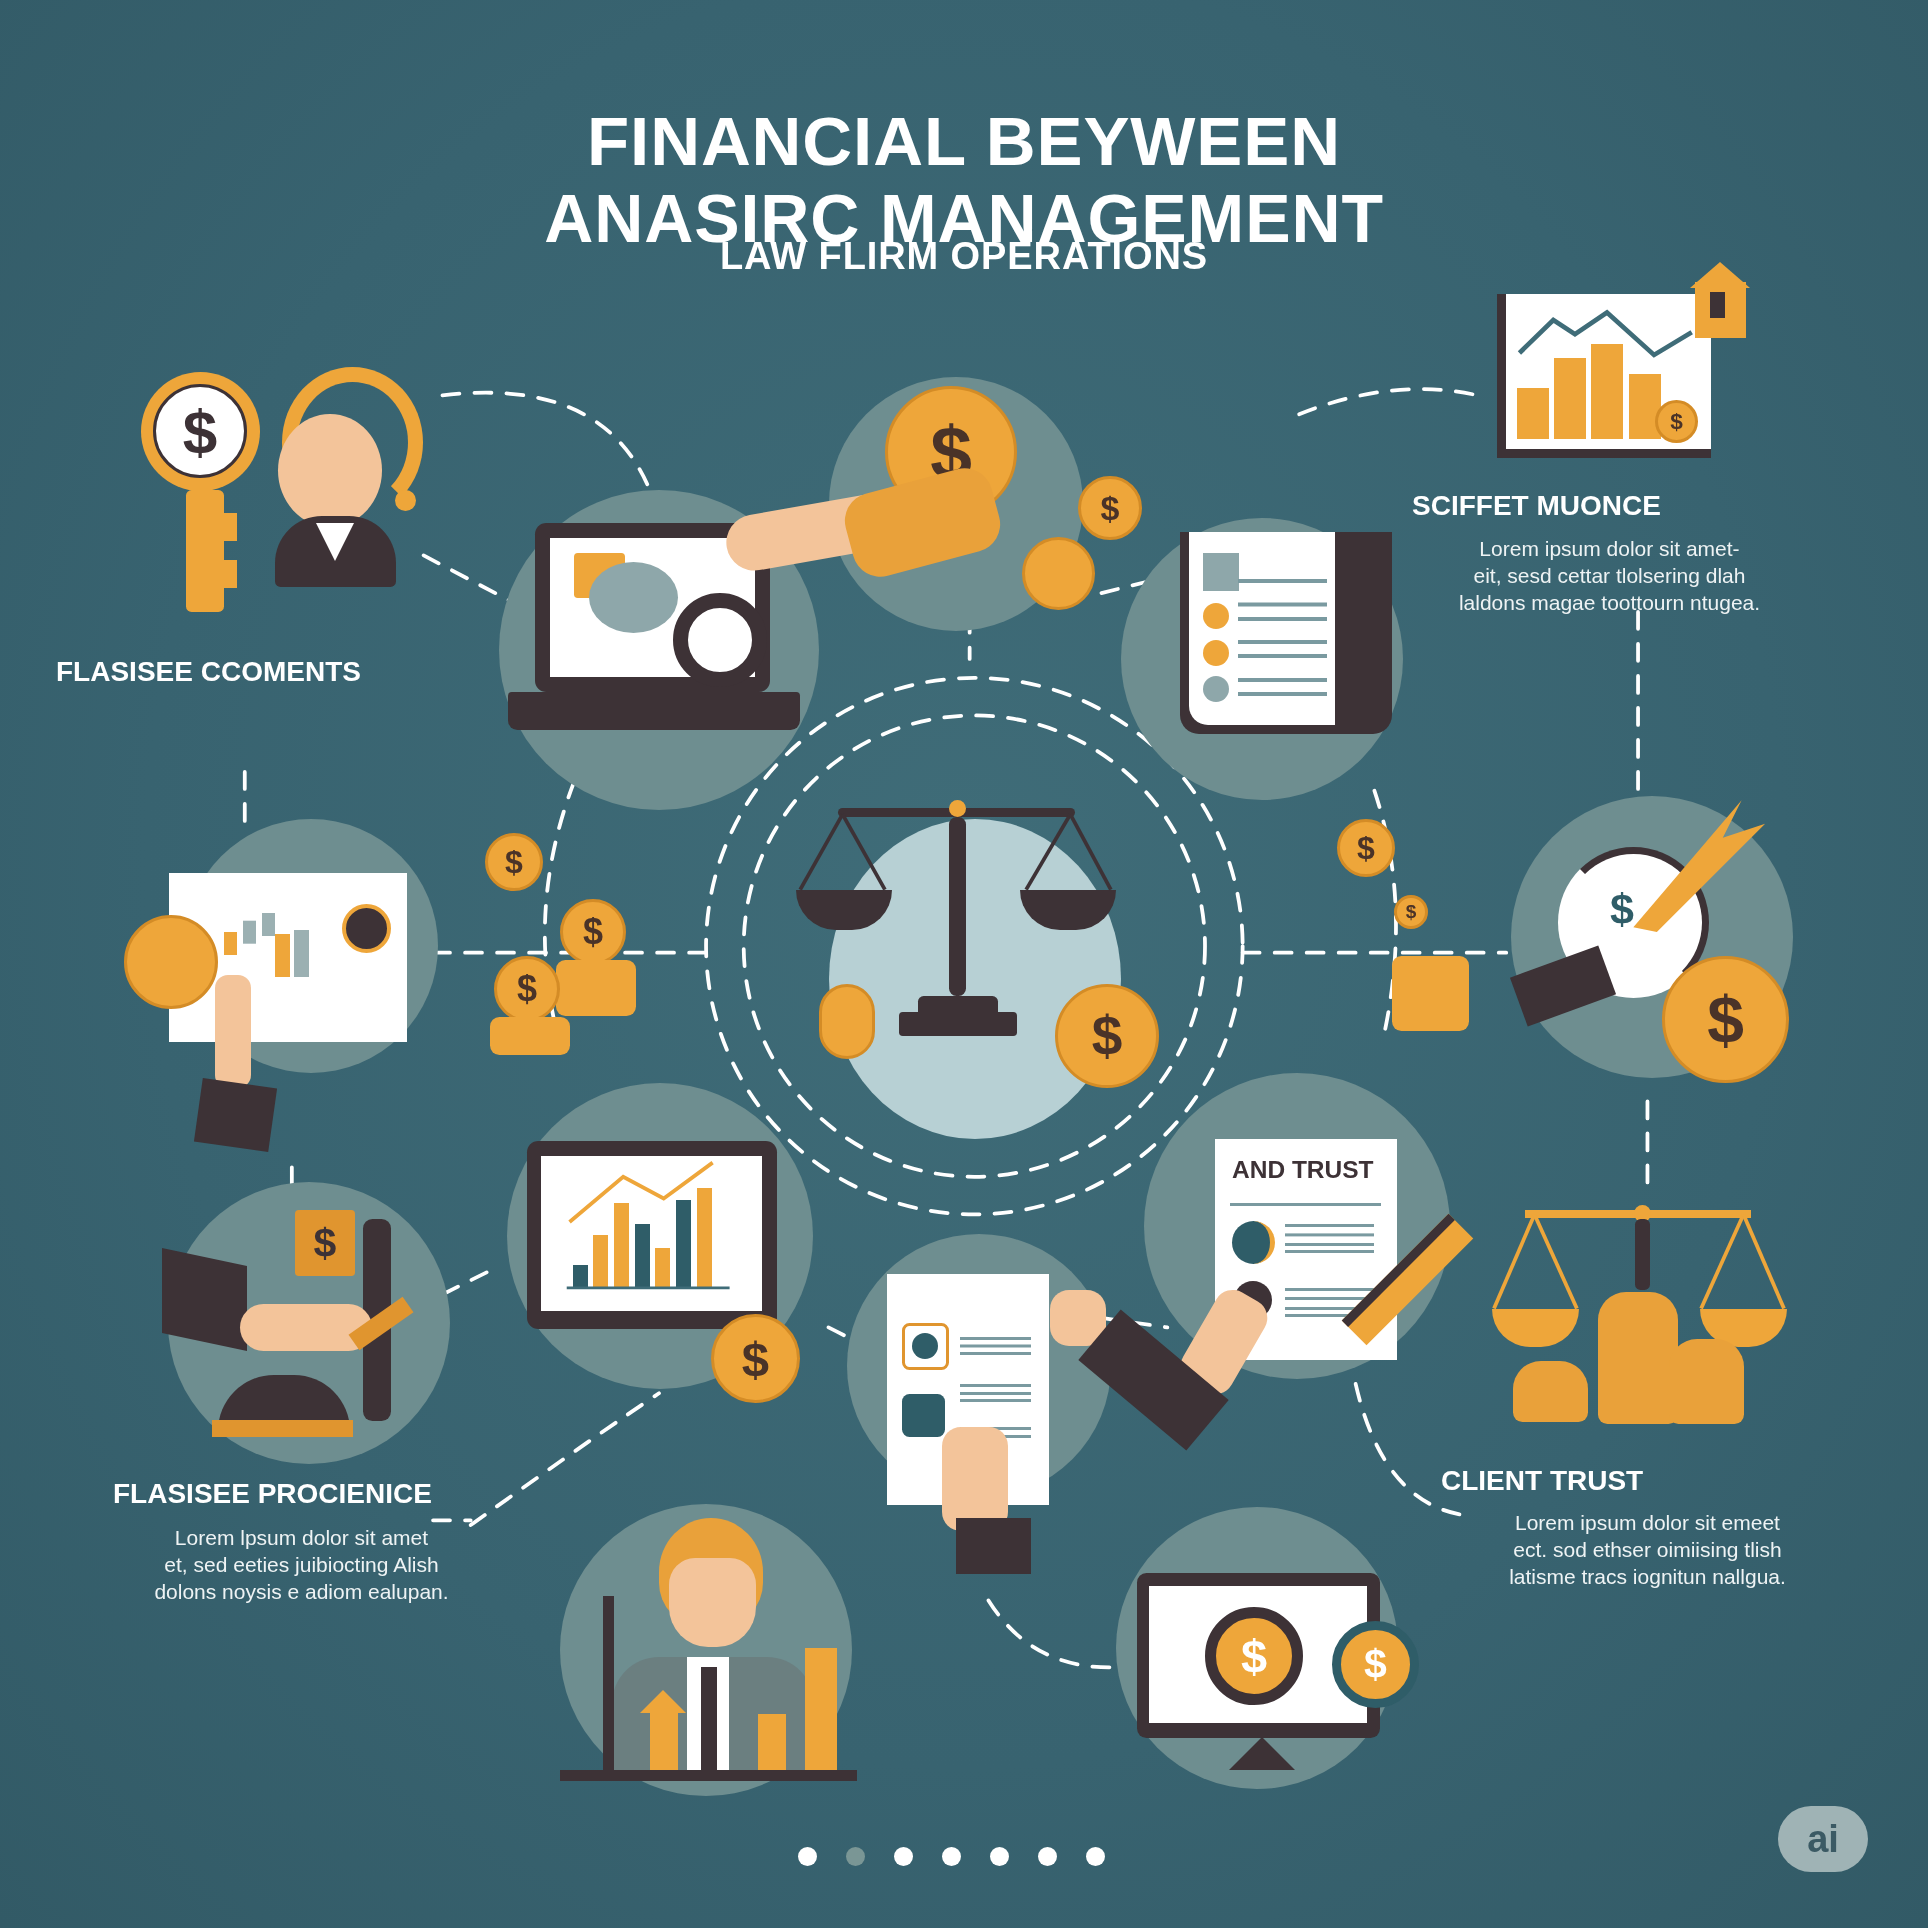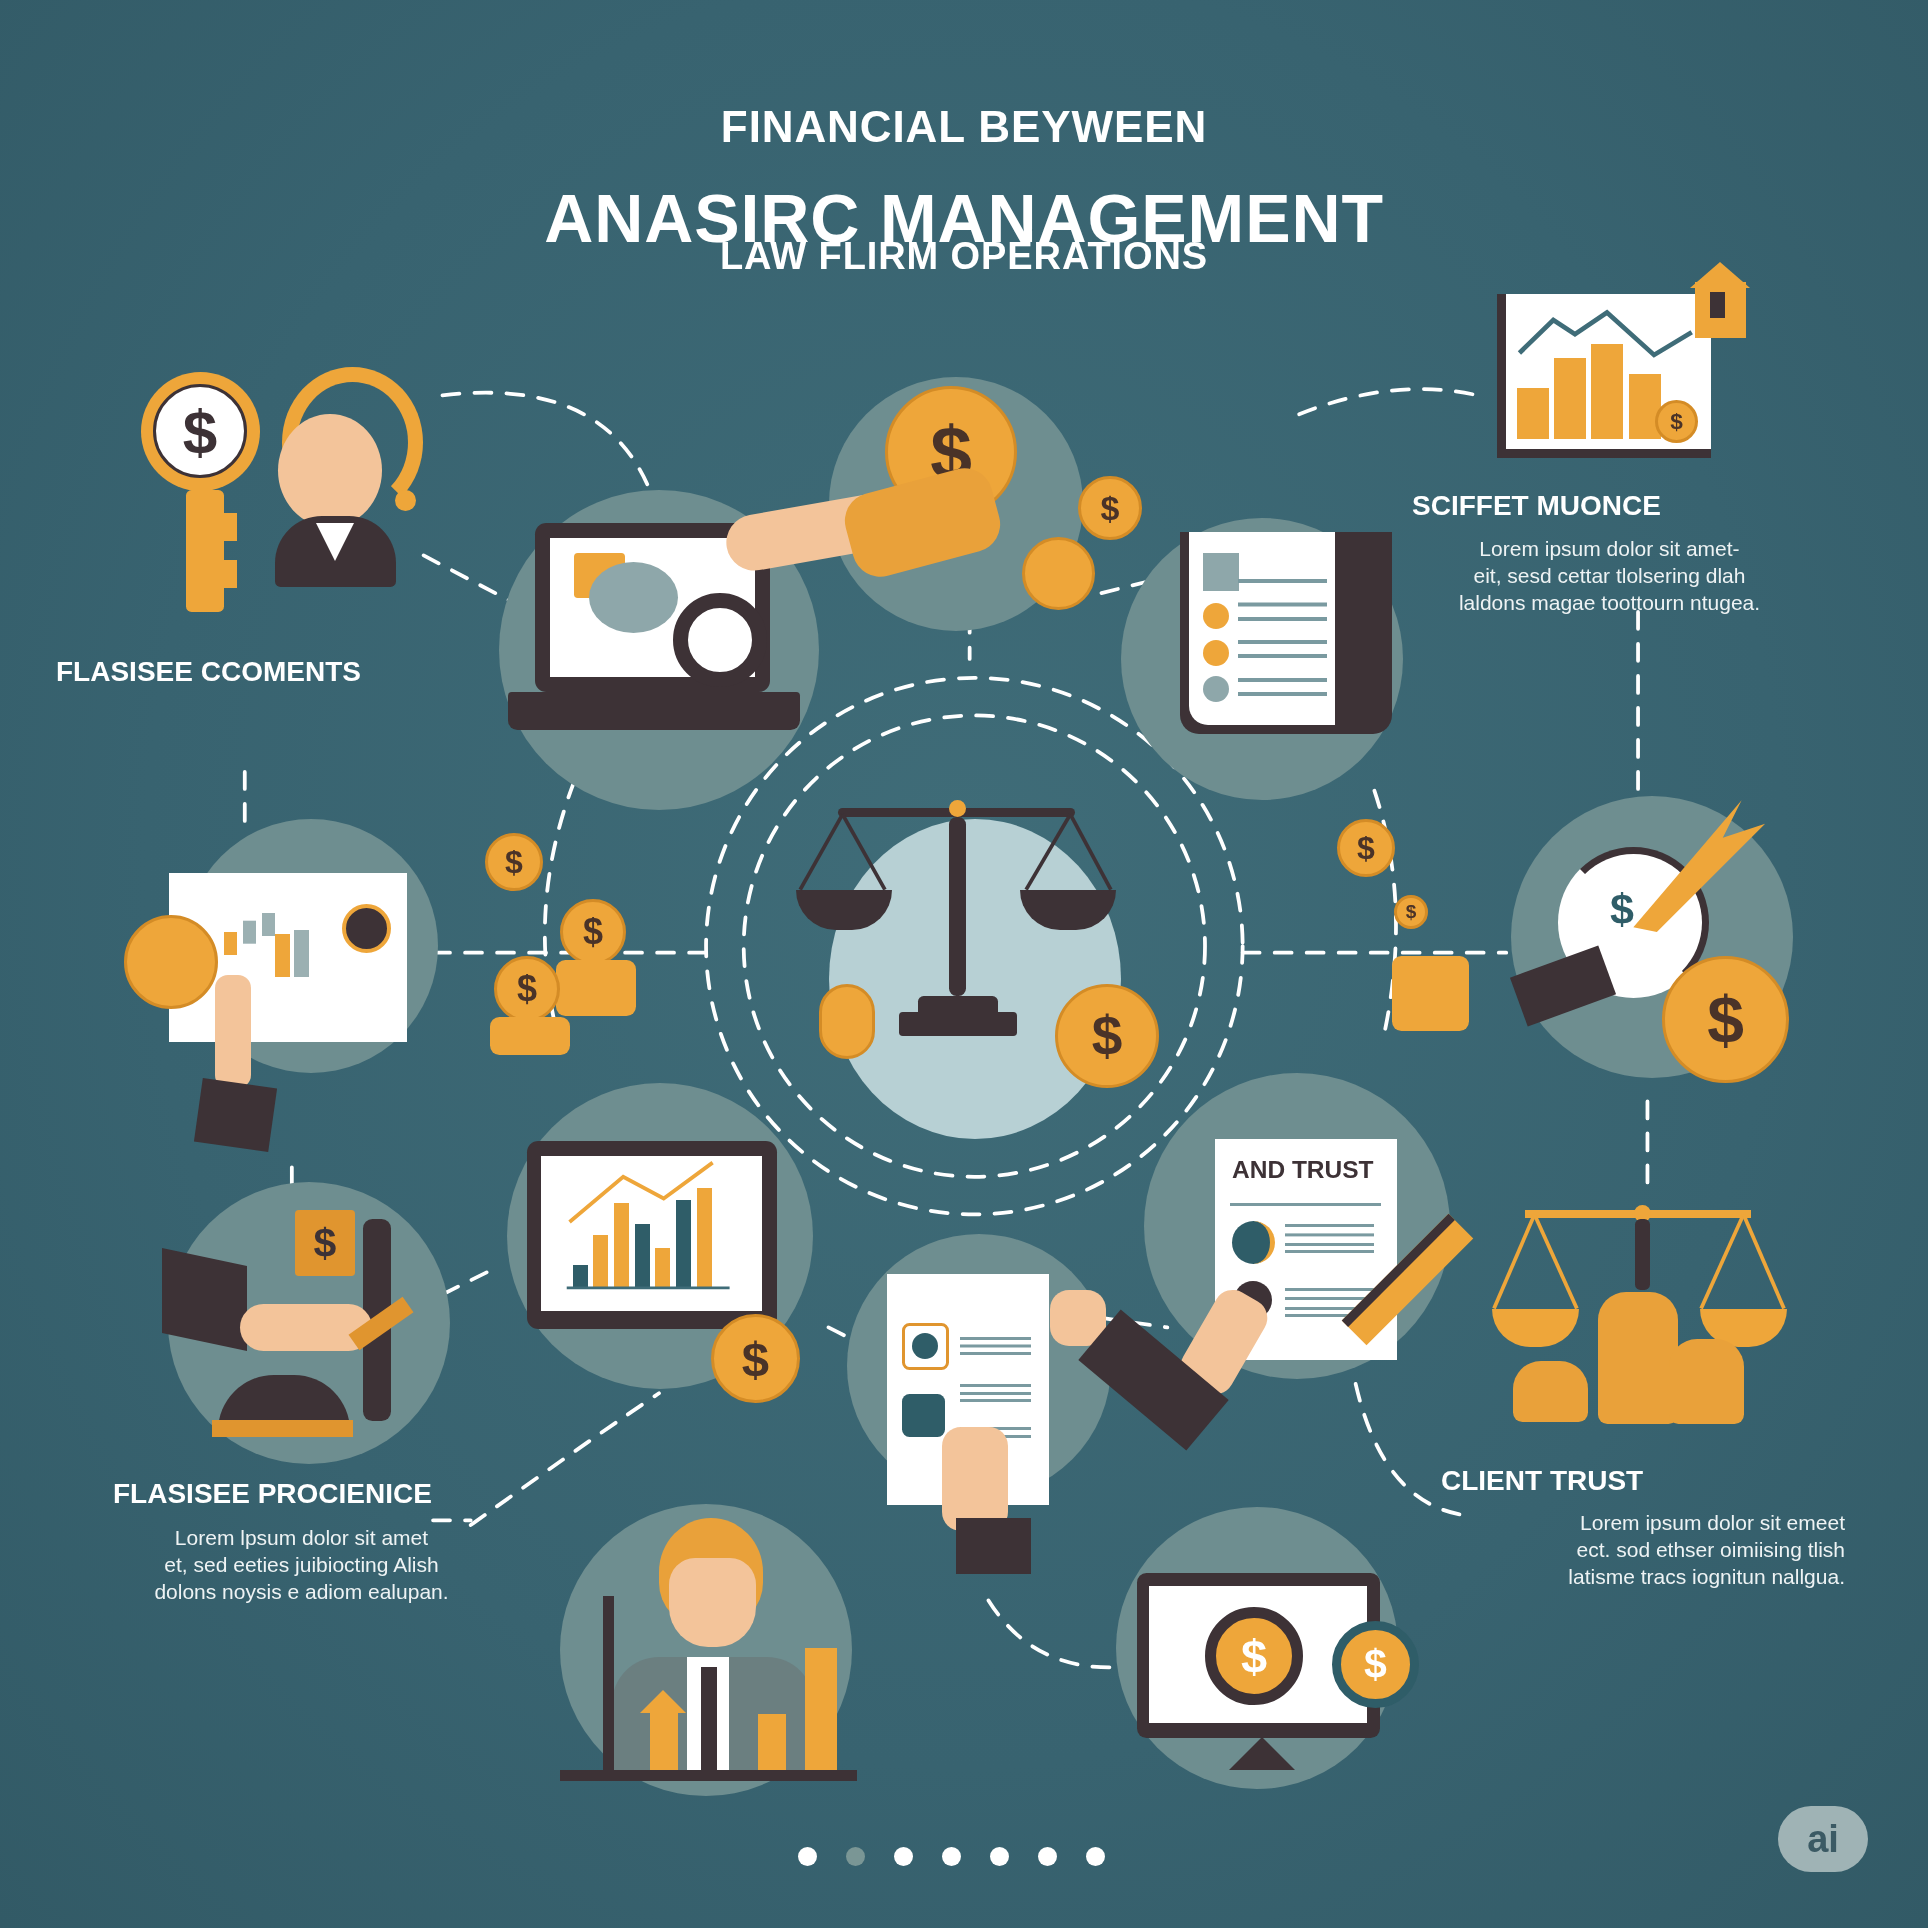--- a/index.html
+++ b/index.html
@@ -1,20 +1,20 @@
 <!DOCTYPE html>
 <html style="font-size:15px"><head>
 <meta charset="utf-8">
 <style>
   html, body { margin:0; padding:0; }
   body { width:1928px; height:1928px; overflow:hidden; background:#3a6571; font-family:"Liberation Sans", sans-serif; }
   #canvas { position:relative; width:1928px; height:1928px; background:radial-gradient(ellipse at 50% 45%, #3f6c78 0%, #386370 60%, #325a66 100%); }
   .abs { position:absolute; }
   .title { position:absolute; left:0; width:1928px; text-align:center; color:#ffffff; font-weight:700; letter-spacing:0.9px; }
-  .t1 { top:102px; font-size:44px; }
+  .t1 { top:102px; font-size:69px; }
   .t2 { top:179px; font-size:68px; }
   .t3 { top:235px; font-size:38px; }
   .heading { position:absolute; color:#fff; font-weight:700; font-size:28px; text-align:left; }
   .body { position:absolute; color:#eef3f4; font-size:21px; line-height:27px; text-align:center; }
   .bubble { position:absolute; border-radius:50%; background:#6e8e90; }
   .coin { position:absolute; border-radius:50%; background:#eea63a; border:3.8px solid #d48c26; box-sizing:border-box; display:flex; align-items:center; justify-content:center; color:#4a3328; font-weight:700; }
   .dots { position:absolute; left:798px; top:1847px; display:flex; gap:29px; }
   .dot { width:19px; height:19px; border-radius:50%; background:#fff; }
   .dot.muted { background:#7a9695; }
   .ai-badge { position:absolute; left:1778px; top:1806px; width:90px; height:66px; border-radius:33px; background:#9fb3b5; color:#3b5a64; font-size:38px; font-weight:700; display:flex; align-items:center; justify-content:center; }
@@ -276,21 +276,21 @@
           <line x1="1852" y1="1290" x2="1807" y2="1390"></line>
           <line x1="1852" y1="1290" x2="1895" y2="1390"></line>
         </g>
       </svg>
     <div class="abs" style="left:1598px;top:1292px;width:80px;height:132px;background:#e9a13a;border-radius:28px 28px 9.4px 9.4px;"></div>
     <div class="abs" style="left:1669px;top:1339px;width:75px;height:85px;background:#e9a13a;border-radius:28px 28px 9.4px 9.4px;"></div>
     <div class="abs" style="left:1513px;top:1361px;width:75px;height:61px;background:#e9a13a;border-radius:28px 28px 9.4px 9.4px;"></div>
   </div>
 
   <div class="heading" style="left:1441px;top:1465px;width:395px;">CLIENT TRUST</div>
-  <div class="body" style="left:1450px;top:1509px;width:395px;text-align:right;">
+  <div class="body" style="left:1450px;top:1509px;width:395px;">
     <div>Lorem ipsum dolor sit emeet</div>
     <div>ect. sod ethser oimiising tlish</div>
     <div>latisme tracs iognitun nallgua.</div>
   </div>
 
   <div class="dots">
     <div class="dot"></div>
     <div class="dot muted"></div>
     <div class="dot"></div>
     <div class="dot"></div>

